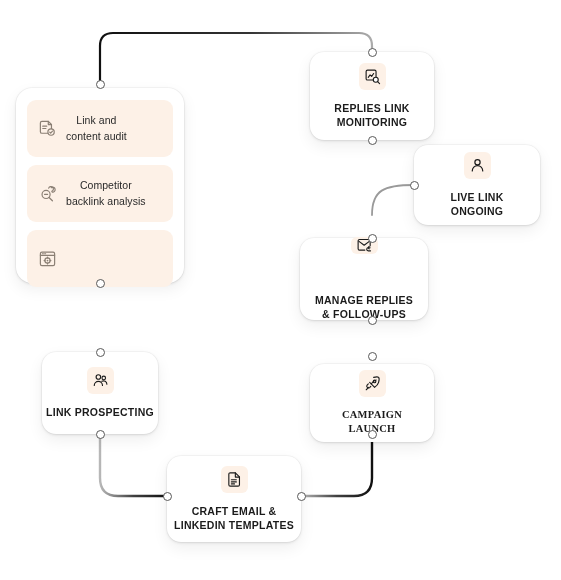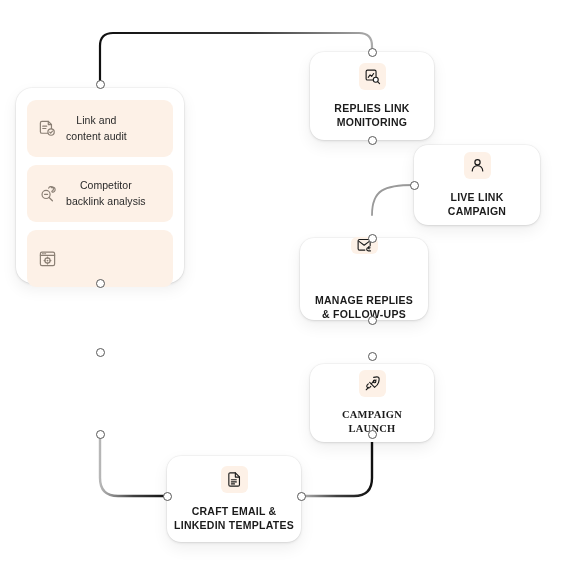--- a/index.html
+++ b/index.html
@@ -222,21 +222,21 @@
   <span class="port" style="left:367.5px; top:135.5px;"></span>
 
   <div class="node" style="left:414px; top:145px; width:126px; height:80px;">
     <span class="node-icon-wrap">
       <svg class="ico" width="17" height="17" viewBox="0 0 24 24" fill="none" stroke="#1b1b1b" stroke-width="1.7" stroke-linecap="round" stroke-linejoin="round">
         <circle cx="12" cy="7.4" r="3.7"></circle>
         <path d="M4.6 19.6a7.4 7.4 0 0 1 14.8 0"></path>
       </svg>
     </span>
     <span class="node-label">LIVE LINK
-CAMPAIGN</span>
+ONGOING</span>
   </div>
   <span class="port" style="left:409.5px; top:180.5px;"></span>
 
   <div class="node" style="left:300px; top:238px; width:128px; height:82px;gap:28px;">
     <span class="node-icon-wrap">
       <svg class="ico" width="17" height="17" viewBox="0 0 24 24" fill="none" stroke="#1b1b1b" stroke-width="1.6" stroke-linecap="round" stroke-linejoin="round">
         <path d="M20 12.5V5.5a2 2 0 0 0-2-2H5a2 2 0 0 0-2 2v11a2 2 0 0 0 2 2h7.5"></path>
         <path d="M4.2 6.2L11.5 11.6 18.8 6.2"></path>
         <path d="M20.5 19.5h-3.2a2.2 2.2 0 0 1 0-4.4h2.6"></path>
         <path d="M18.6 13.4l-1.6 1.7 1.6 1.7"></path>
@@ -257,20 +257,31 @@
         <circle cx="14.9" cy="9.1" r="1.8"></circle>
         <path d="M6.4 17.6L3.2 20.8"></path>
       </svg>
     </span>
     <span class="node-label">CAMPAIGN
 LAUNCH</span>
   </div>
   <span class="port" style="left:367.5px; top:351.5px;"></span>
   <span class="port" style="left:367.5px; top:429.5px;"></span>
 
+  <div class="node" style="left:42px; top:352px; width:116px; height:82px;">
+    <span class="node-icon-wrap">
+      <svg class="ico" width="17" height="17" viewBox="0 0 24 24" fill="none" stroke="#1b1b1b" stroke-width="1.6" stroke-linecap="round" stroke-linejoin="round">
+        <circle cx="9" cy="7" r="3.2"></circle>
+        <path d="M3.2 19a5.8 5.8 0 0 1 11.6 0"></path>
+        <circle cx="16.6" cy="8.4" r="2.5"></circle>
+        <path d="M14 13.2a4.6 4.6 0 0 1 7 4"></path>
+      </svg>
+    </span>
+    <span class="node-label">LINK PROSPECTING</span>
+  </div>
   <span class="port" style="left:95.5px; top:347.5px;"></span>
   <span class="port" style="left:95.5px; top:429.5px;"></span>
 
   <div class="node" style="left:167px; top:456px; width:134px; height:86px;">
     <span class="node-icon-wrap">
       <svg class="ico" width="17" height="17" viewBox="0 0 24 24" fill="none" stroke="#1b1b1b" stroke-width="1.6" stroke-linecap="round" stroke-linejoin="round">
         <path d="M6 2.6h7.2L19 8.4v11a2 2 0 0 1-2 2H6a2 2 0 0 1-2-2v-15a2 2 0 0 1 2-2z"></path>
         <path d="M13.2 2.6v6h5.8"></path>
         <path d="M7.6 12.4h7M7.6 15.4h7M7.6 18.2h4.4"></path>
       </svg>

